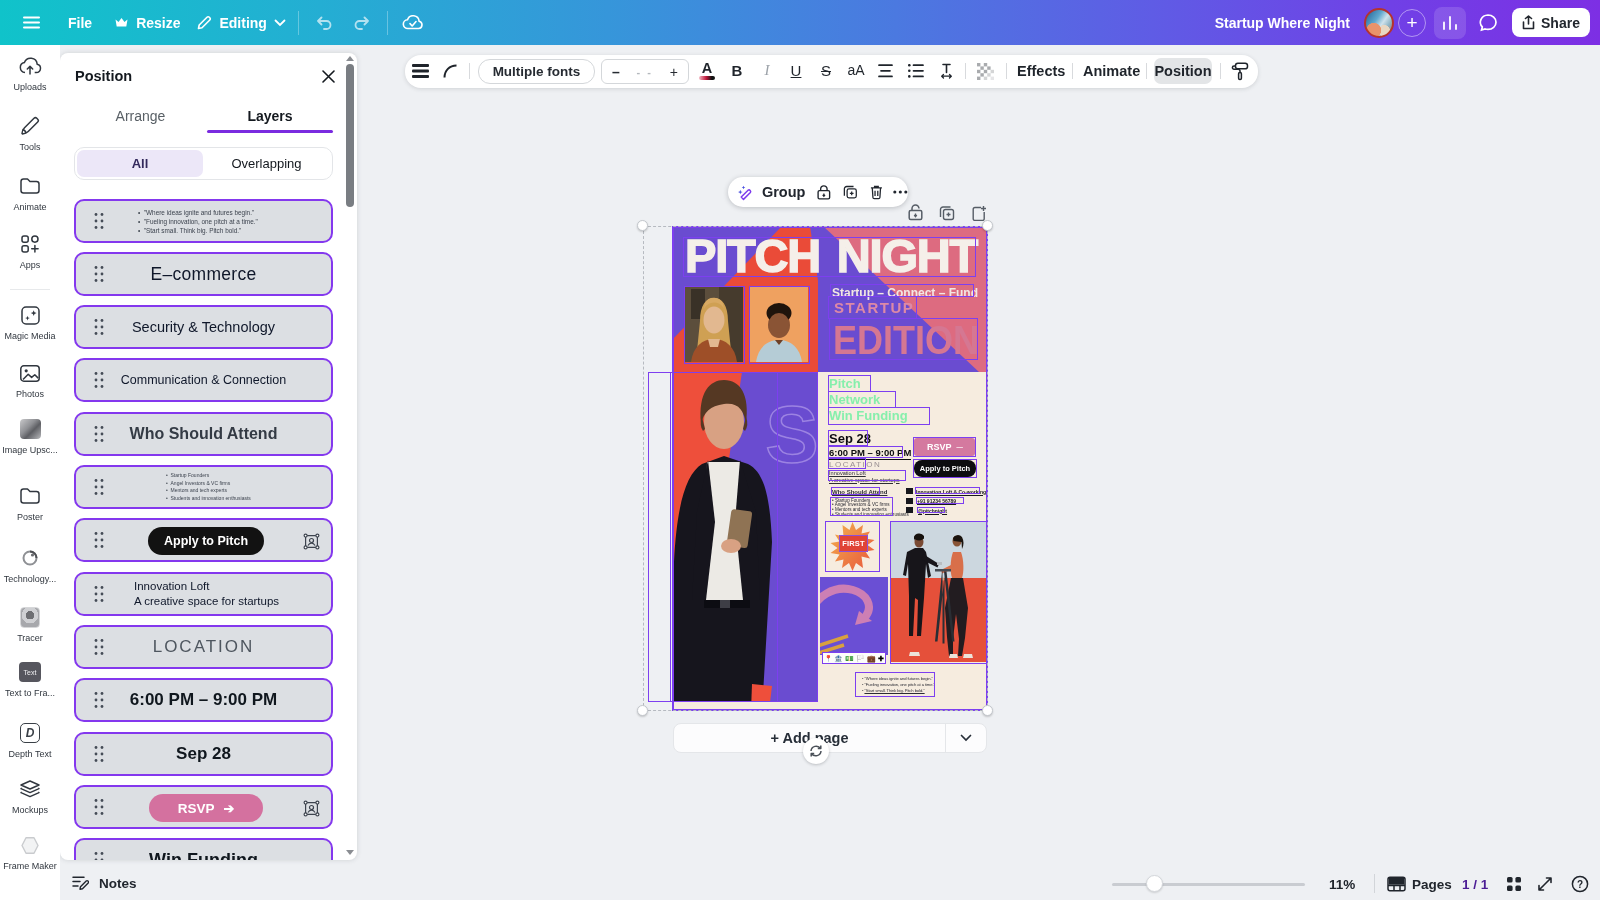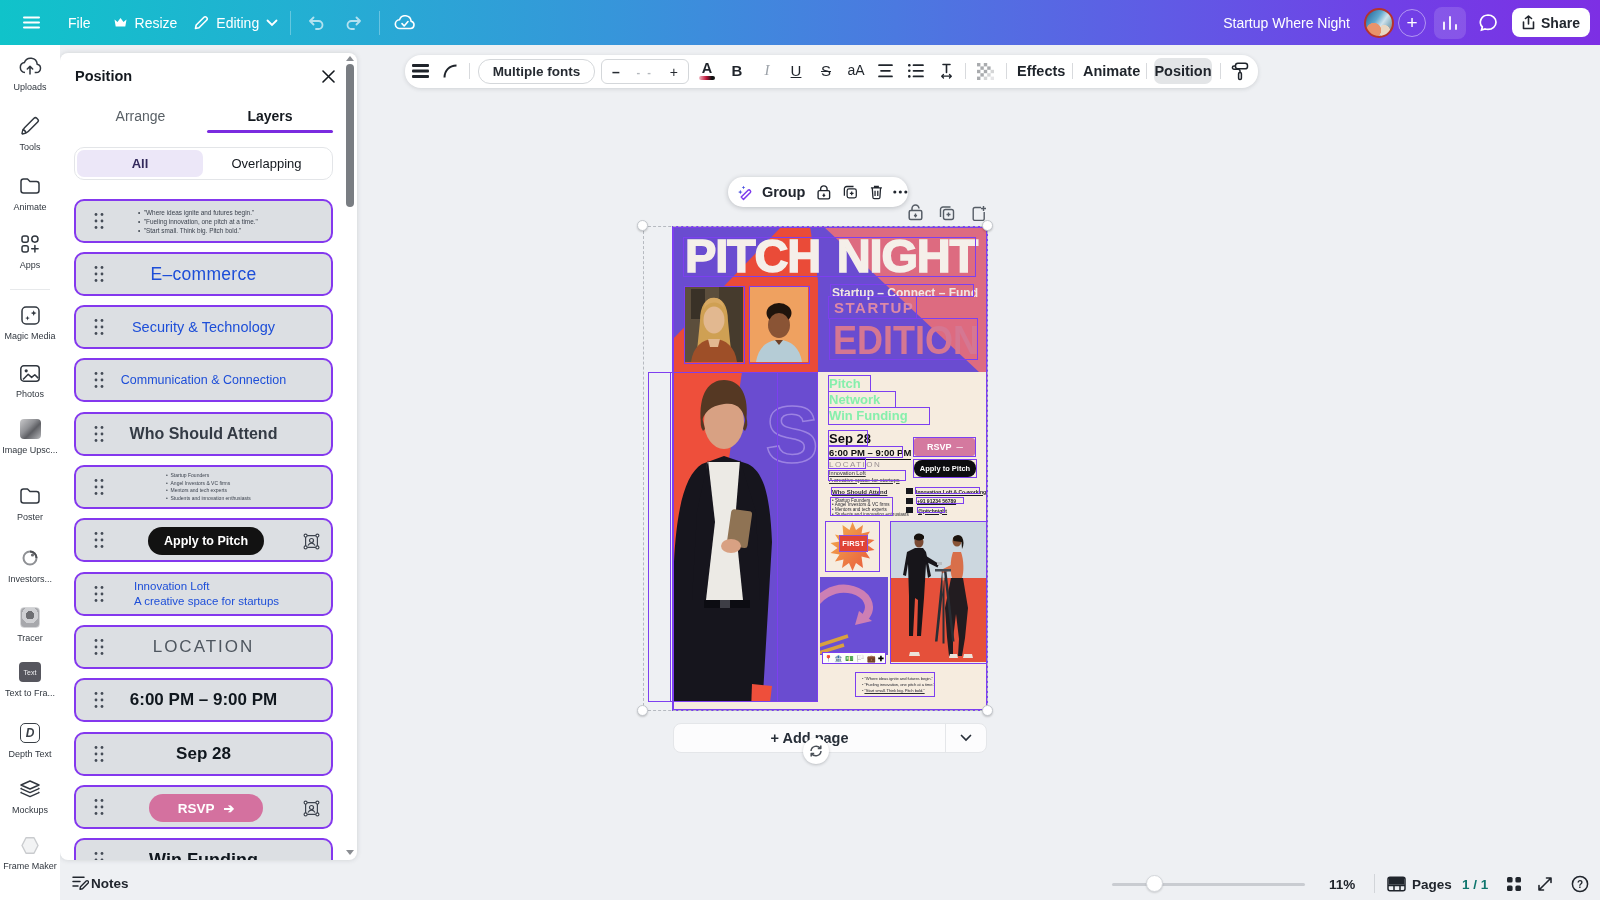--- a/index.html
+++ b/index.html
@@ -5,36 +5,36 @@
   * { margin:0; padding:0; box-sizing:border-box; }
   html,body { width:1600px; height:900px; overflow:hidden; font-family:"Liberation Sans", sans-serif; }
   body { background:#eef0f3; position:relative; }
   .abs { position:absolute; }
   svg { display:block; }
 
   
   #topbar { position:absolute; left:0; top:0; width:1600px; height:45px;
     background:linear-gradient(90deg,#10c3ca 0%,#24aed3 20%,#3696da 38%,#4b79e0 56%,#5f5ce5 72%,#7040e6 87%,#7d2fe4 100%);
     display:flex; align-items:center; color:#fff; z-index:50; }
-  .tb-item { color:#fff; font-weight:400; font-size:14px; display:flex; align-items:center; gap:7px; }
+  .tb-item { color:#fff; font-weight:700; font-size:14px; display:flex; align-items:center; gap:7px; }
   .tb-div { width:1px; height:24px; background:rgba(255,255,255,.3); }
 
   
   #sidebar { position:absolute; left:0; top:45px; width:60px; height:855px; background:#fff; z-index:30; }
   .sb-item { position:absolute; left:0; width:60px; text-align:center; color:#31373f; }
   .sb-item .ic { height:22px; display:flex; align-items:center; justify-content:center; }
   .sb-item .lb { font-size:9px; margin-top:5px; color:#31373f; white-space:nowrap; overflow:hidden; }
 
   
   #panel { position:absolute; left:60px; top:53px; width:297px; height:807px; background:#fff;
     border-radius:8px; box-shadow:0 0 5px rgba(60,64,70,.18); z-index:20; overflow:hidden; }
   .layer-item { position:absolute; left:14px; width:259px; height:44px; background:#dcdfe3;
     border:2px solid #8438ee; border-radius:10px; display:flex; align-items:center; }
   .dots { position:absolute; left:17px; top:50%; transform:translateY(-50%); width:12px; height:18px; }
-  .lay-center { width:100%; text-align:center; color:#1d4ed8; }
+  .lay-center { width:100%; text-align:center; color:#0f172a; }
 
   
   #toolbar { position:absolute; left:405px; top:55px; width:853px; height:33px; background:#fff;
     border-radius:16px; box-shadow:0 1px 4px rgba(50,55,62,.16); z-index:25; display:flex; align-items:center; }
   .tbr-div { width:1px; height:16px; background:#d8dadd; }
 
   
   #poster { position:absolute; left:672px; top:226px; width:316px; height:485px; overflow:hidden; z-index:5; background:#6a4cd0; }
   .sel { position:absolute; border:1.5px solid #7d3ff0; z-index:8; pointer-events:none; }
 </style>
@@ -192,21 +192,21 @@
     <div class="lb">Poster</div>
     </div>
   <div class="sb-item" style="top:502px">
     <div class="ic">
         <svg width="18" height="18" viewBox="0 0 18 18">
           <circle cx="9" cy="9" r="6.5" fill="none" stroke="#8e9094" stroke-width="2"></circle>
           <path d="M9 2.5a6.5 6.5 0 0 1 6.5 6.5" stroke="#4e5054" stroke-width="2" fill="none"></path>
           <circle cx="11.5" cy="6" r="1.6" fill="#6b6d71"></circle>
         </svg>
       </div>
-    <div class="lb">Investors...</div>
+    <div class="lb">Technology...</div>
     </div>
   <div class="sb-item" style="top:561px">
     <div class="ic">
         <div style="width:20px;height:21px;border-radius:4px;background:radial-gradient(circle at 50% 38%,#6e6f73 0 28%,#cfd0d3 29% 55%,#a7a8ac 56%);border:1px solid #d6d7d9"></div>
       </div>
     <div class="lb">Tracer</div>
     </div>
   <div class="sb-item" style="top:616px">
     <div class="ic">
         <div style="width:22px;height:20px;border-radius:4px;background:#56565e;color:#f0f0f2;font-size:7px;display:flex;align-items:center;justify-content:center">Text</div>
@@ -837,21 +837,21 @@
   <svg width="14" height="14" viewBox="0 0 14 14">
       <g fill="none" stroke="#4a5058" stroke-width="1.5">
         <path d="M11.5 4.5A5.2 5.2 0 0 0 2 7"></path>
         <path d="M2.5 9.5A5.2 5.2 0 0 0 12 7"></path>
         <path d="M11.8 1.5v3h-3" stroke-linejoin="round"></path>
         <path d="M2.2 12.5v-3h3" stroke-linejoin="round"></path>
       </g>
     </svg>
 </div>
 
-<div class="abs" style="left:72px;top:875px;display:flex;align-items:center;gap:2px;z-index:12">
+<div class="abs" style="left:72px;top:875px;display:flex;align-items:center;gap:10px;z-index:12">
   <svg width="17" height="16" viewBox="0 0 17 16">
       <g stroke="#21262e" stroke-width="1.5" stroke-linecap="round">
         <path d="M1 2.2h11M1 6.6h7M1 11h5"></path>
       </g>
       <path d="M8 14.2l.5-2.5 5.7-5.7a1.2 1.2 0 0 1 1.7 0l.3.3a1.2 1.2 0 0 1 0 1.7L10.5 13.7z" fill="none" stroke="#21262e" stroke-width="1.4" stroke-linejoin="round"></path>
     </svg>
   <div style="font-size:13.5px;font-weight:700;color:#21262e">Notes</div>
 </div>
 <div class="abs" style="left:1112px;top:883px;width:193px;height:2.5px;background:#c9ccd1;border-radius:2px;z-index:12"></div>
 <div class="abs" style="left:1146px;top:875px;width:17px;height:17px;border-radius:50%;background:#fff;border:1px solid #d4d7db;box-shadow:0 1px 2px rgba(0,0,0,.15);z-index:13"></div>
@@ -860,21 +860,21 @@
 <div class="abs" style="left:1387px;top:876px;z-index:12">
     <svg width="19" height="16" viewBox="0 0 19 16">
       <g fill="none" stroke="#20252c" stroke-width="1.5">
         <rect x="1" y="1.2" width="17" height="13.6" rx="2"></rect>
         <path d="M1 9.5h17M7 9.5v5.3M13 9.5v5.3"></path>
       </g>
       <rect x="1.8" y="2" width="15.4" height="6.7" fill="#20252c"></rect>
     </svg>
   </div>
 <div class="abs" style="left:1412px;top:877px;font-size:13.5px;font-weight:700;color:#20252c;z-index:12">Pages</div>
-<div class="abs" style="left:1462px;top:877px;font-size:13.5px;font-weight:700;color:#0f766e;z-index:12">1 / 1</div>
+<div class="abs" style="left:1462px;top:877px;font-size:13.5px;font-weight:700;color:#4c1d95;z-index:12">1 / 1</div>
 <div class="abs" style="left:1506px;top:876px;z-index:12">
     <svg width="16" height="16" viewBox="0 0 16 16">
       <g fill="#20252c">
         <rect x="1" y="1" width="5.6" height="5.6" rx="1.6"></rect>
         <rect x="9.4" y="1" width="5.6" height="5.6" rx="1.6"></rect>
         <rect x="1" y="9.4" width="5.6" height="5.6" rx="1.6"></rect>
         <rect x="9.4" y="9.4" width="5.6" height="5.6" rx="1.6"></rect>
       </g>
     </svg>
   </div>

